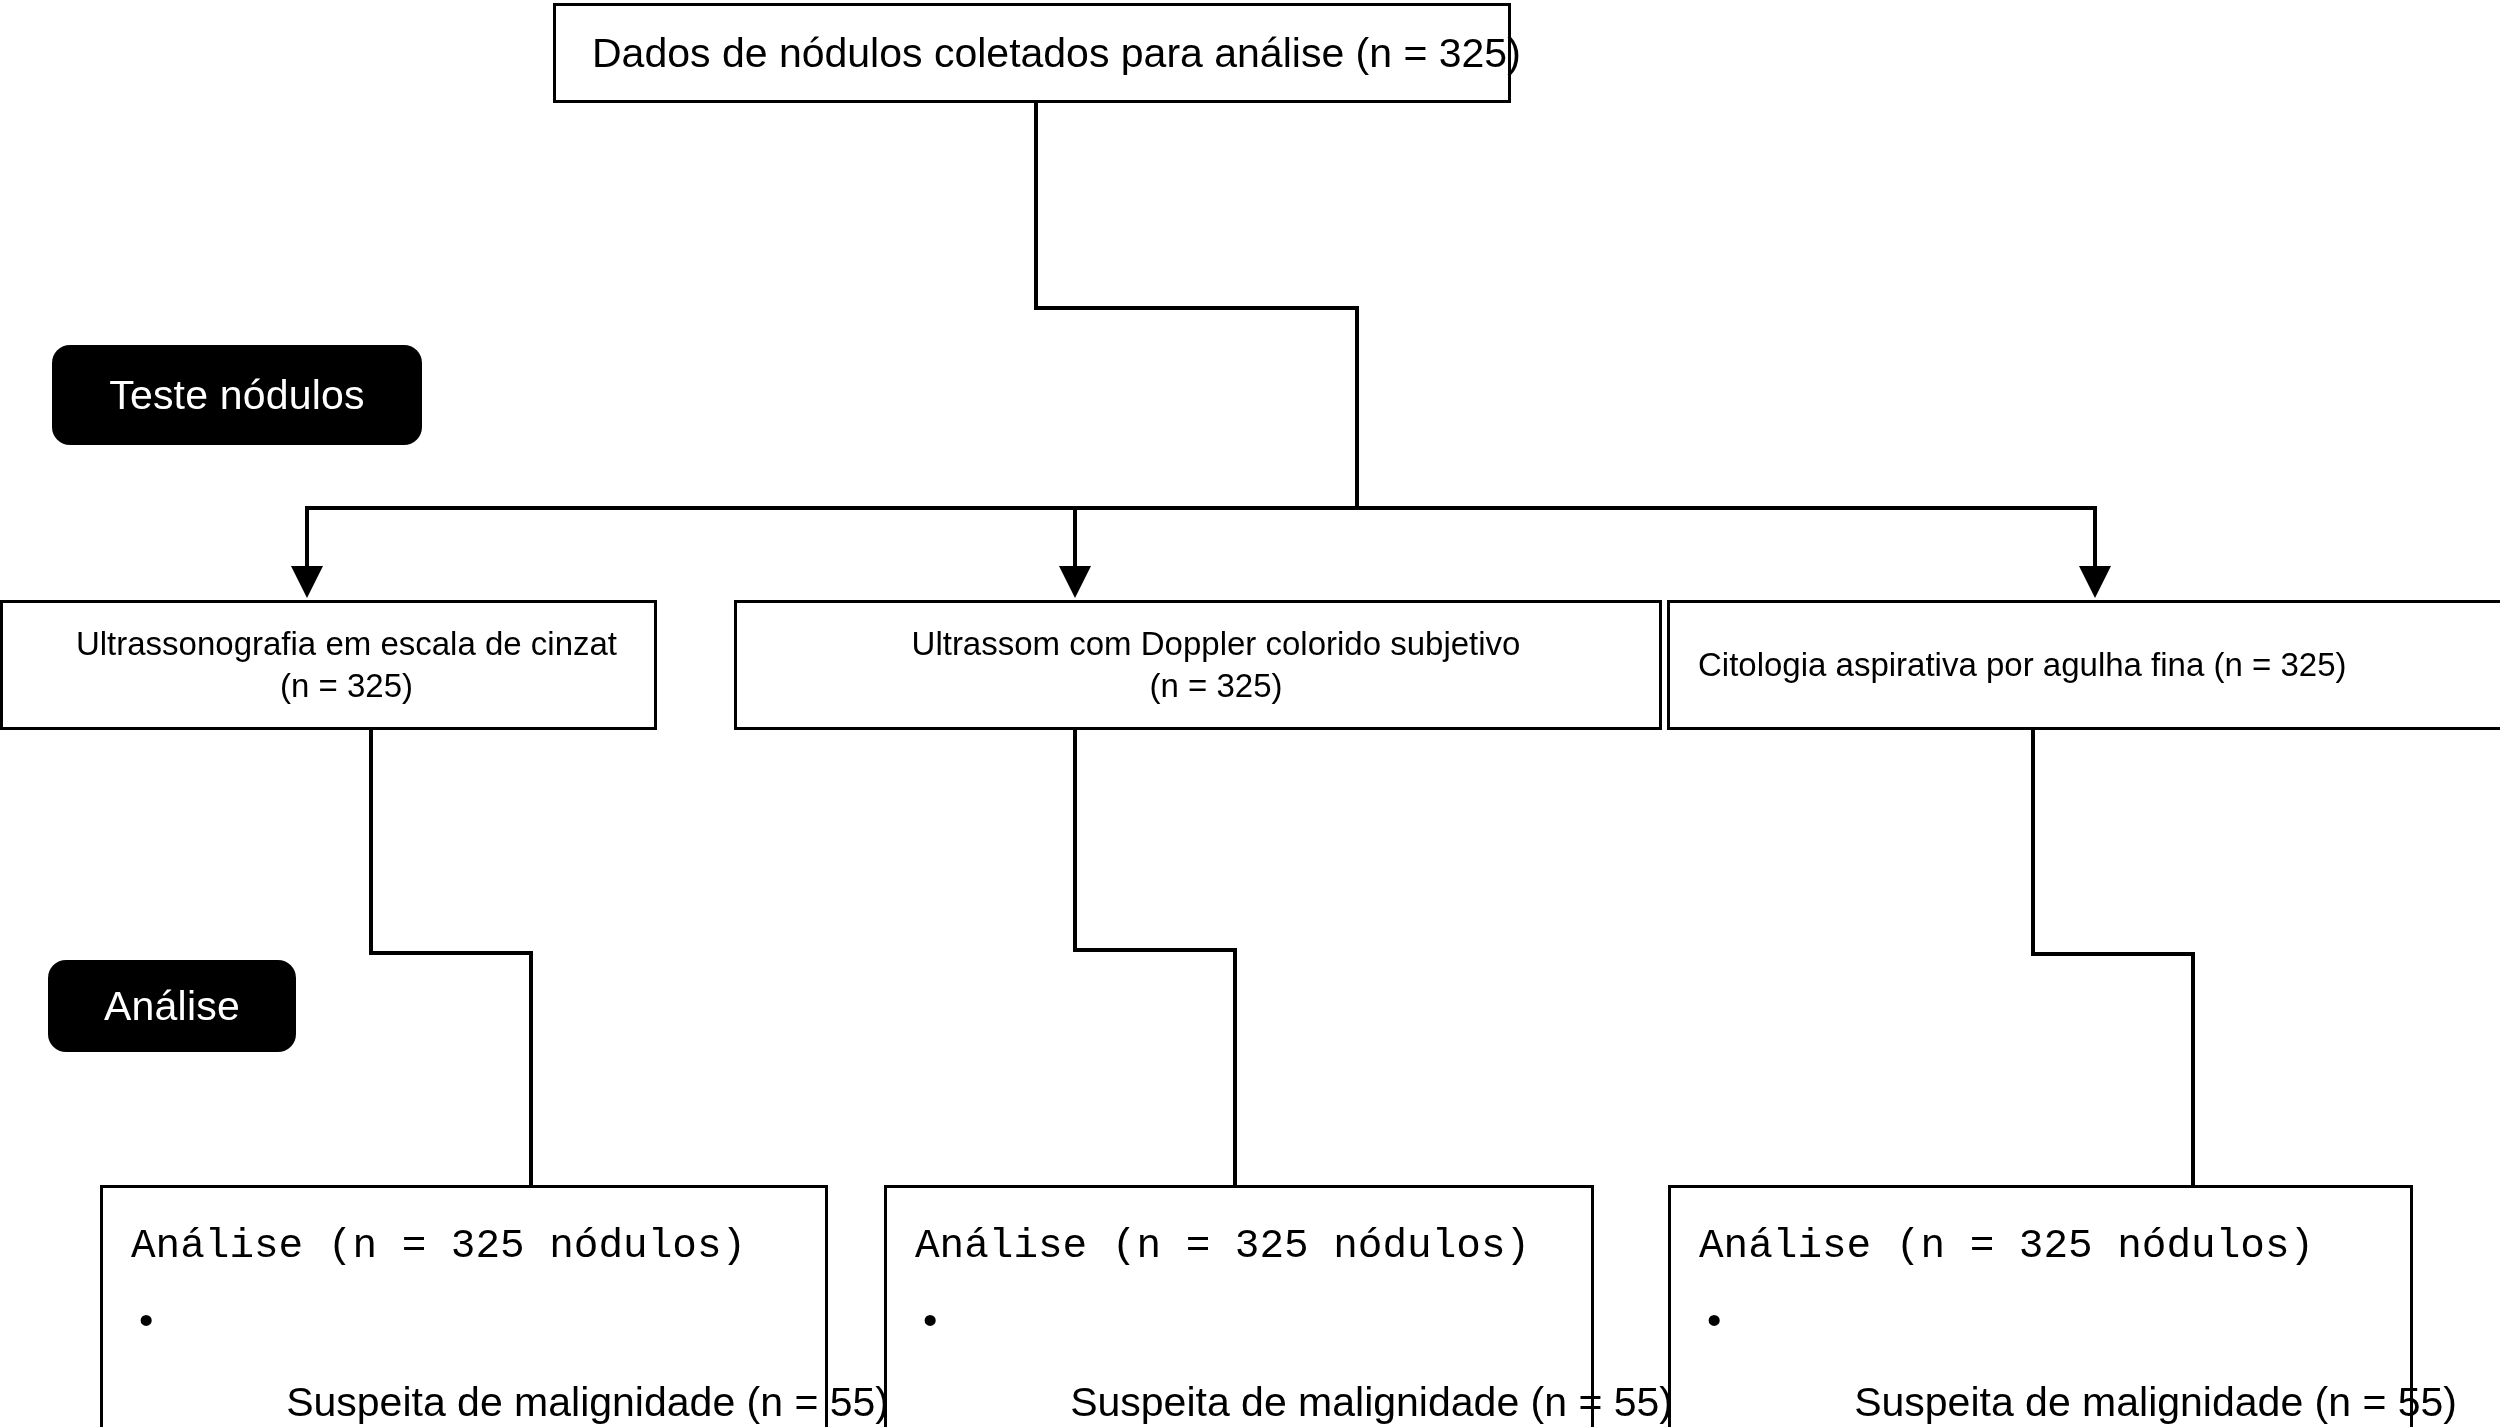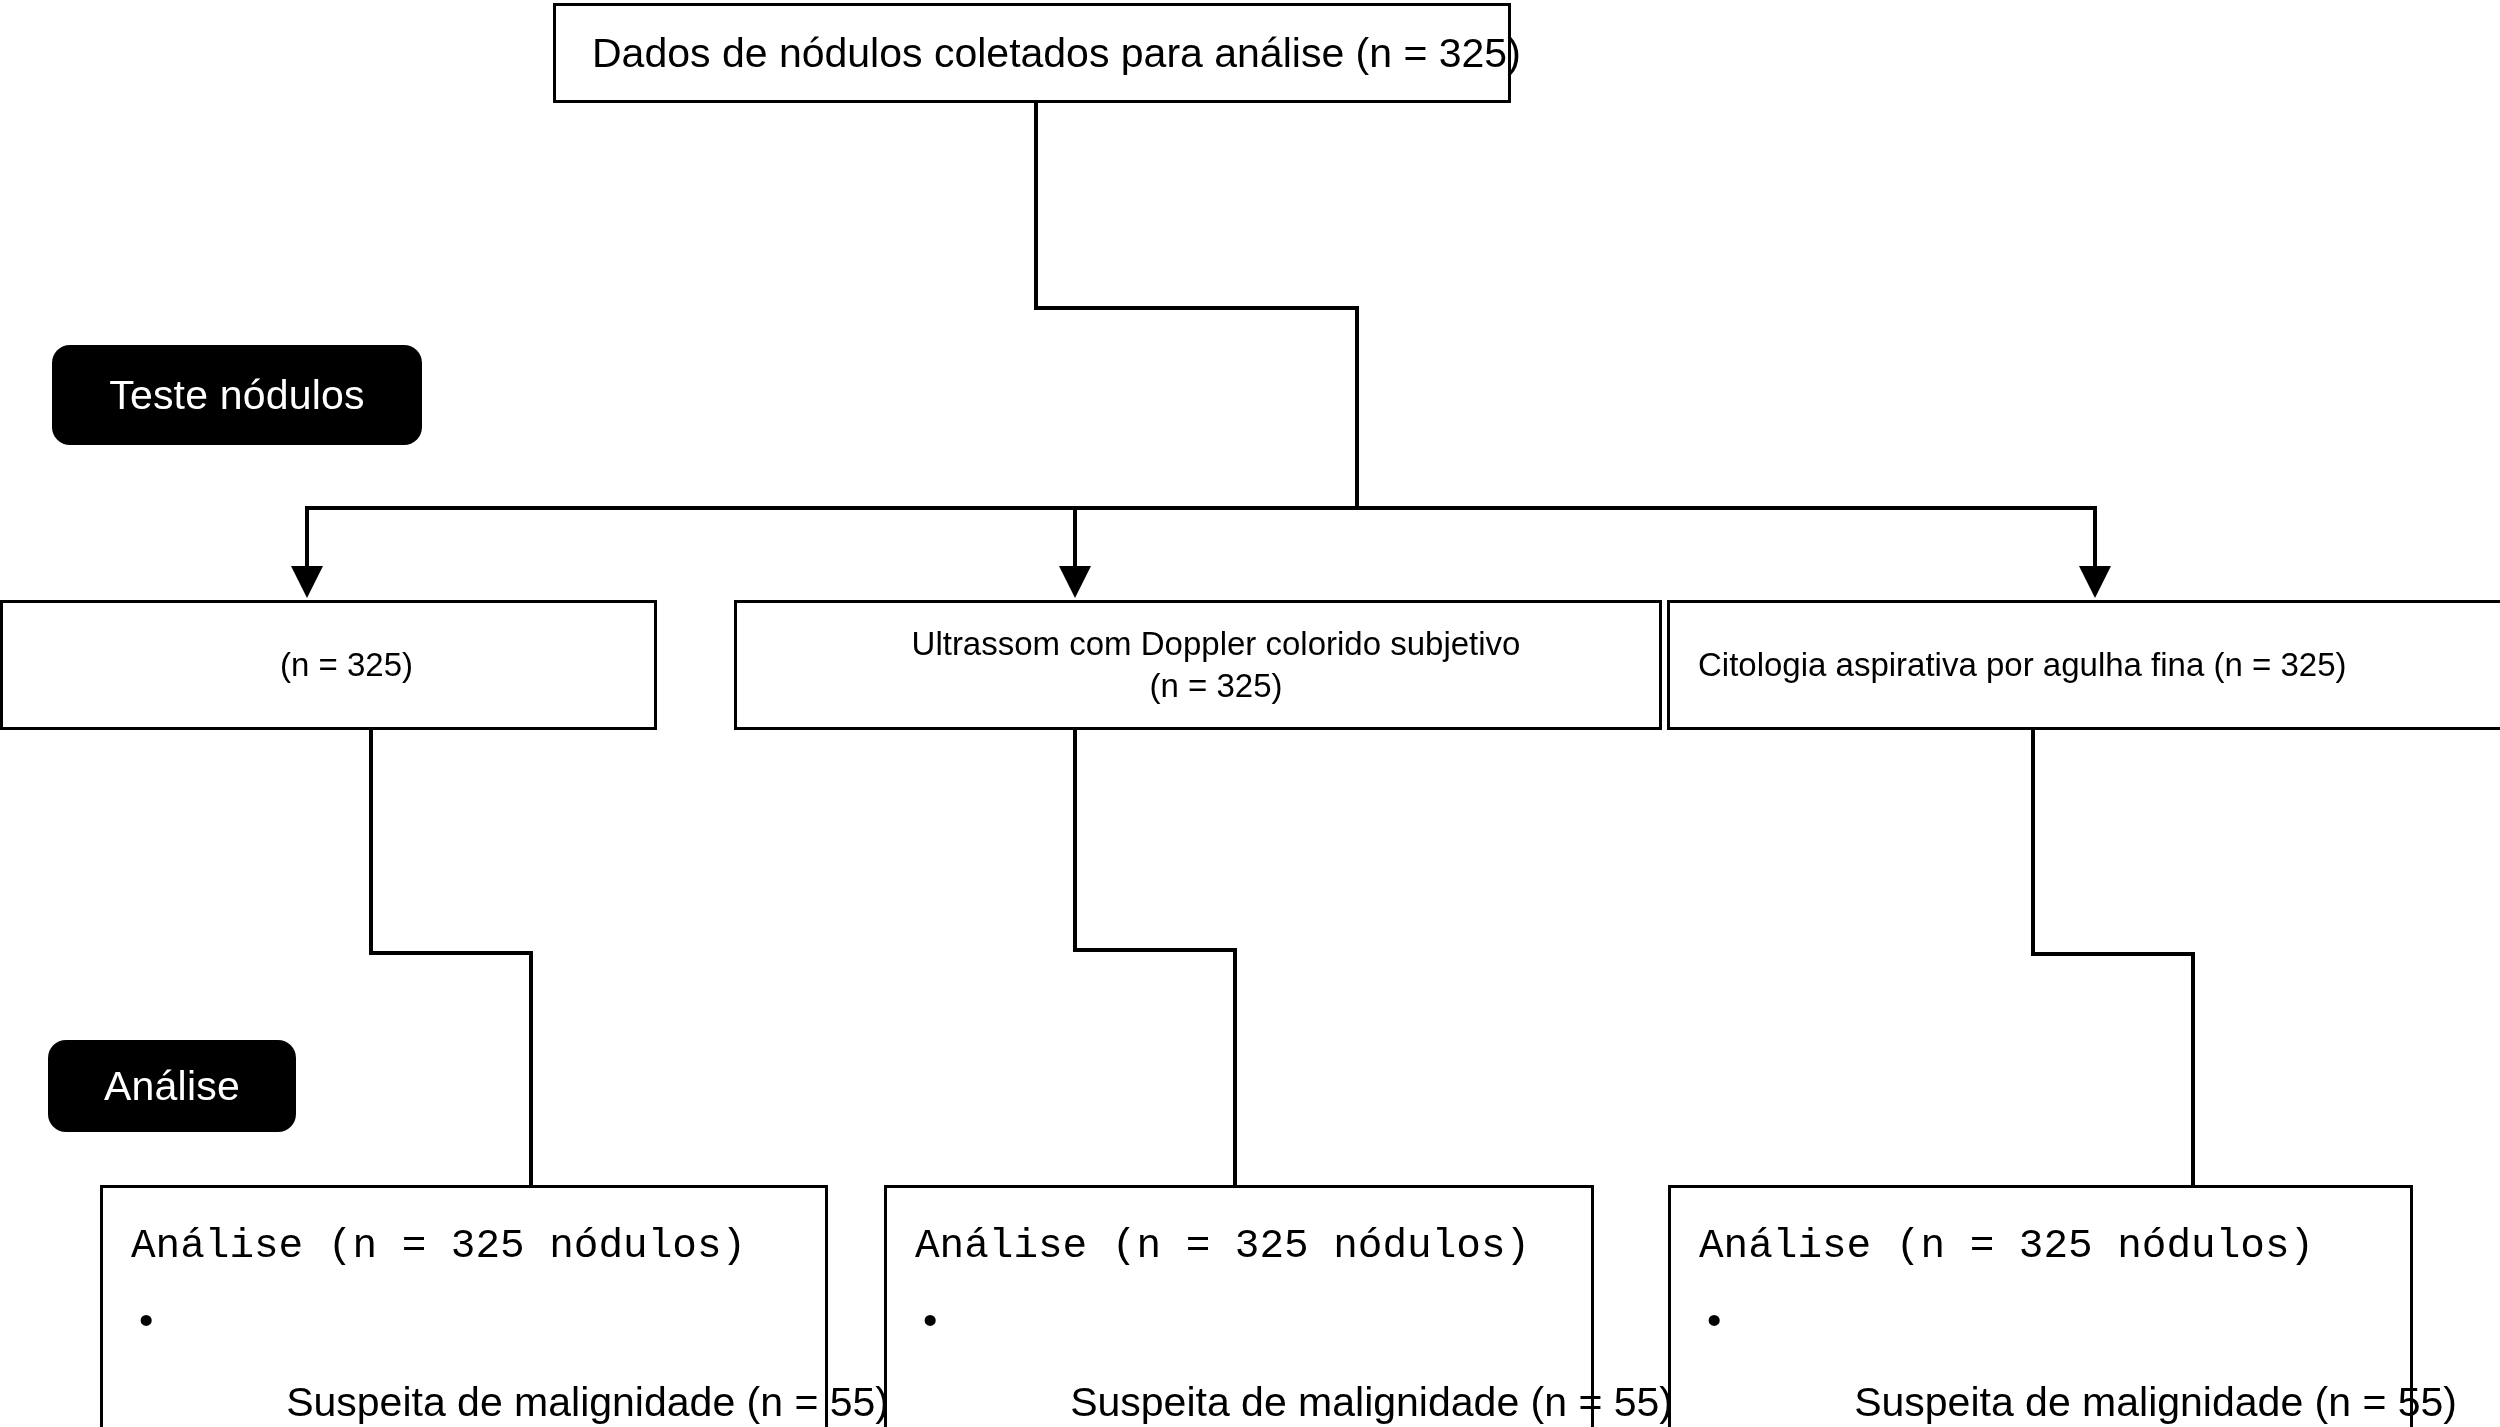--- a/index.html
+++ b/index.html
@@ -109,21 +109,21 @@
     background: #000000;
     color: #ffffff;
     border-radius: 18px;
     display: flex;
     align-items: center;
     justify-content: center;
     font-size: 41px;
     letter-spacing: 0.2px;
   }
   #pill-index  { left: 52px; top: 345px; width: 370px; height: 100px; }
-  #pill-analysis { left: 48px; top: 1040px; width: 248px; height: 92px; }
+  #pill-analysis { left: 48px; top: 960px; width: 248px; height: 92px; }
 
   
   .ln {
     position: absolute;
     background: #000000;
   }
   .v { width: 4px; }
   .h { height: 4px; }
 
   .arrowhead {
@@ -155,20 +155,21 @@
   <div class="ln v" style="left:305px; top:506px; height:67px;"></div>
   <div class="arrowhead" style="left:291px; top:566px;"></div>
 
   <div class="ln v" style="left:1073px; top:506px; height:67px;"></div>
   <div class="arrowhead" style="left:1059px; top:566px;"></div>
 
   <div class="ln v" style="left:2093px; top:506px; height:67px;"></div>
   <div class="arrowhead" style="left:2079px; top:566px;"></div>
 
   <div class="fbox" id="box-gray">
+    <div class="line center">Ultrassonografia em escala de cinzat</div>
     <div class="line center">(n = 325)</div>
   </div>
 
   <div class="fbox" id="box-doppler">
     <div class="line center">Ultrassom com Doppler colorido subjetivo</div>
     <div class="line center">(n = 325)</div>
   </div>
 
   <div class="fbox" id="box-faac">
     <div class="line left">Citologia aspirativa por agulha fina (n = 325)</div>

